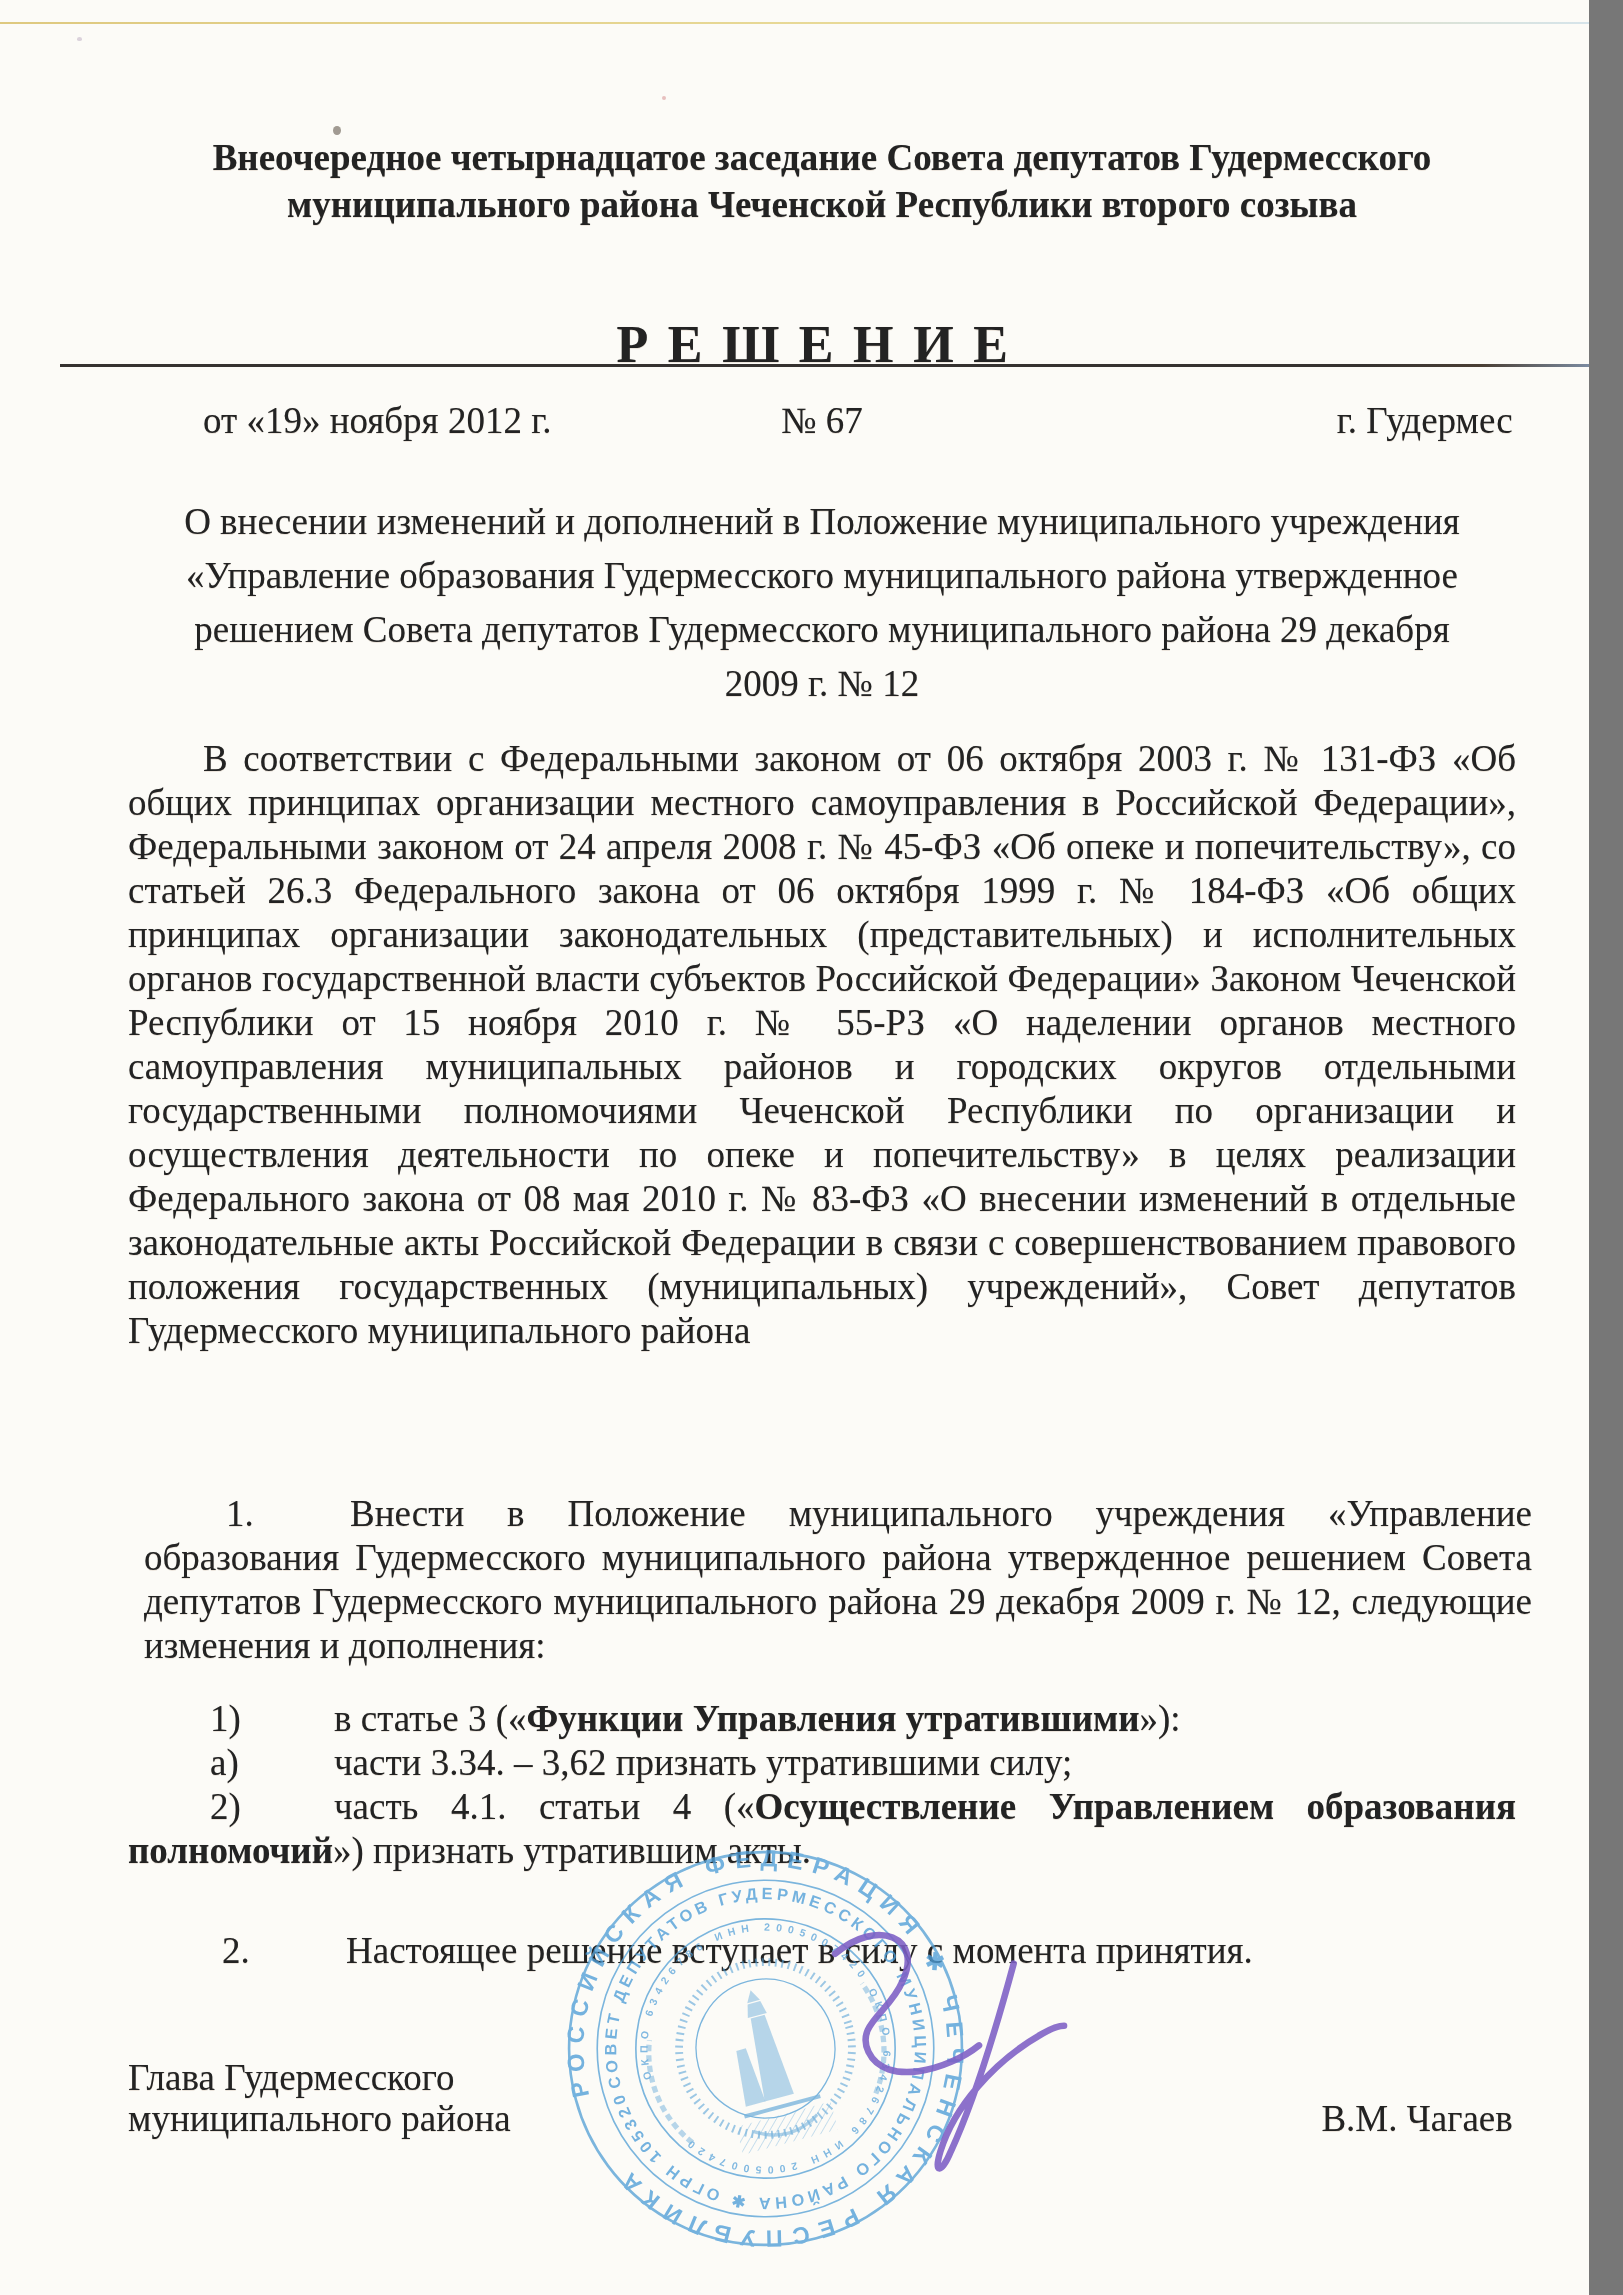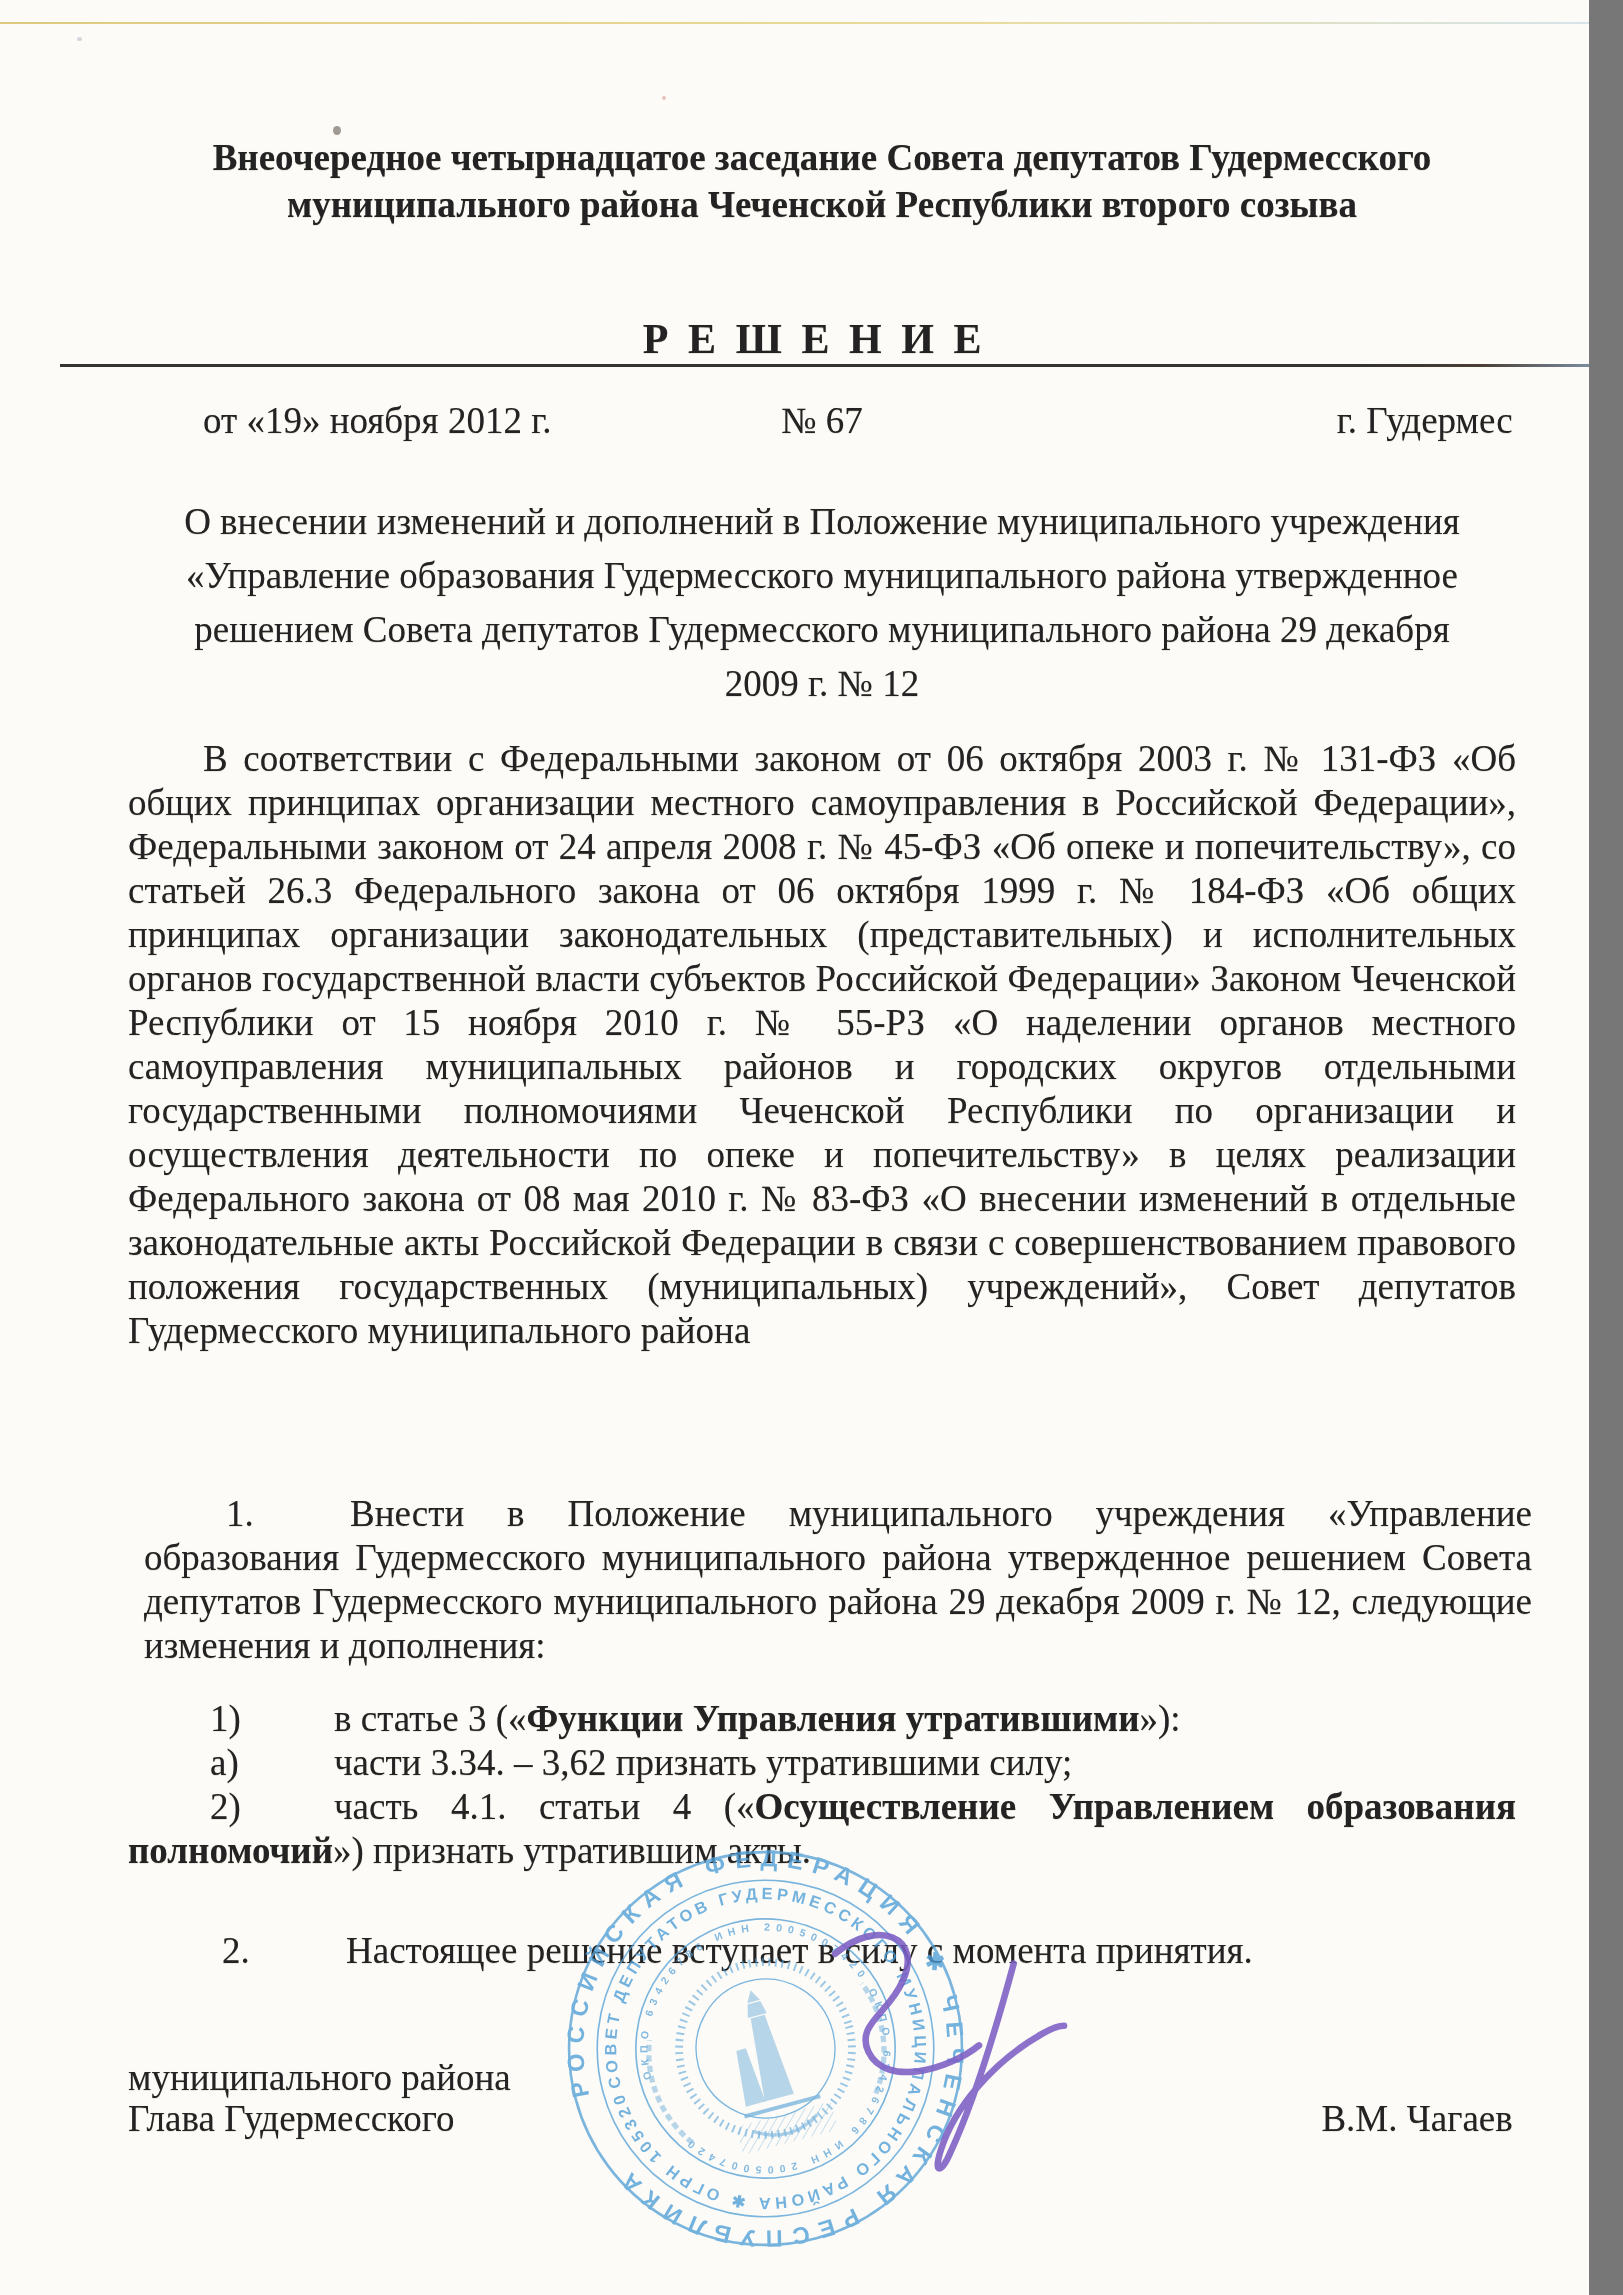--- a/index.html
+++ b/index.html
@@ -20,21 +20,21 @@
   .txt{ text-shadow:0 0.7px 0 rgba(120,60,10,.10), 0 0 0.7px rgba(0,0,0,.25); }
 
   .session-title{
     position:absolute;top:134px;left:128px;width:1388px;
     text-align:center;font-weight:bold;font-size:37px;line-height:47px;
   }
   .session-title .inner{max-width:1316px;margin:0 auto;}
 
   .doc-type{
     position:absolute;top:315px;left:128px;width:1388px;
-    text-align:center;font-weight:bold;font-size:42px;
+    text-align:center;font-weight:bold;font-size:52px;
     letter-spacing:19.6px;
   }
   .rule{
     position:absolute;top:364px;left:60px;right:0;height:3.3px;
     background:linear-gradient(90deg,#353230 85%,#4a3f35 93%,#7b8ba0);
   }
   .dateline{
     position:absolute;top:399px;left:128px;width:1388px;height:46px;
     font-size:37px;
   }
@@ -123,22 +123,22 @@
 
   <div class="amendments txt">
     <div class="amend-row"><span class="marker">1)</span><span><span>в статье 3 («</span><span class="b">Функции Управления утратившими</span><span>»):</span></span></div>
     <div class="amend-row"><span class="marker">а)</span><span><span>части 3.34. – 3,62 признать утратившими силу;</span></span></div>
     <div class="amend-row"><span class="marker">2)</span><span><span>часть 4.1. статьи 4 («</span><span class="b">Осуществление Управлением образования полномочий</span><span>») признать утратившим акты.</span></span></div>
   </div>
 
   <p class="clause2 txt" style="margin:12px"><span class="marker">2.</span><span>Настоящее решение вступает в силу с момента принятия.</span></p>
 
   <div class="signature-row txt">
+    <div>Глава Гудермесского</div>
     <div>муниципального района</div>
-    <div>Глава Гудермесского</div>
     <div class="sig-name">В.М. Чагаев</div>
   </div>
 
   <div class="stamp">
     <svg width="419" height="419" viewBox="0 0 640 640">
       <defs>
         <path id="arcOuter" d="M 42 320 A 278 278 0 1 1 598 320 A 278 278 0 1 1 42 320" fill="none"></path>
         <path id="arcInner" d="M 92 320 A 228 228 0 1 1 548 320 A 228 228 0 1 1 92 320" fill="none"></path>
         <path id="arcMicro" d="M 140 320 A 180 180 0 1 1 500 320 A 180 180 0 1 1 140 320" fill="none"></path>
         <pattern id="hatch" width="10" height="10" patternUnits="userSpaceOnUse" patternTransform="rotate(45)">

